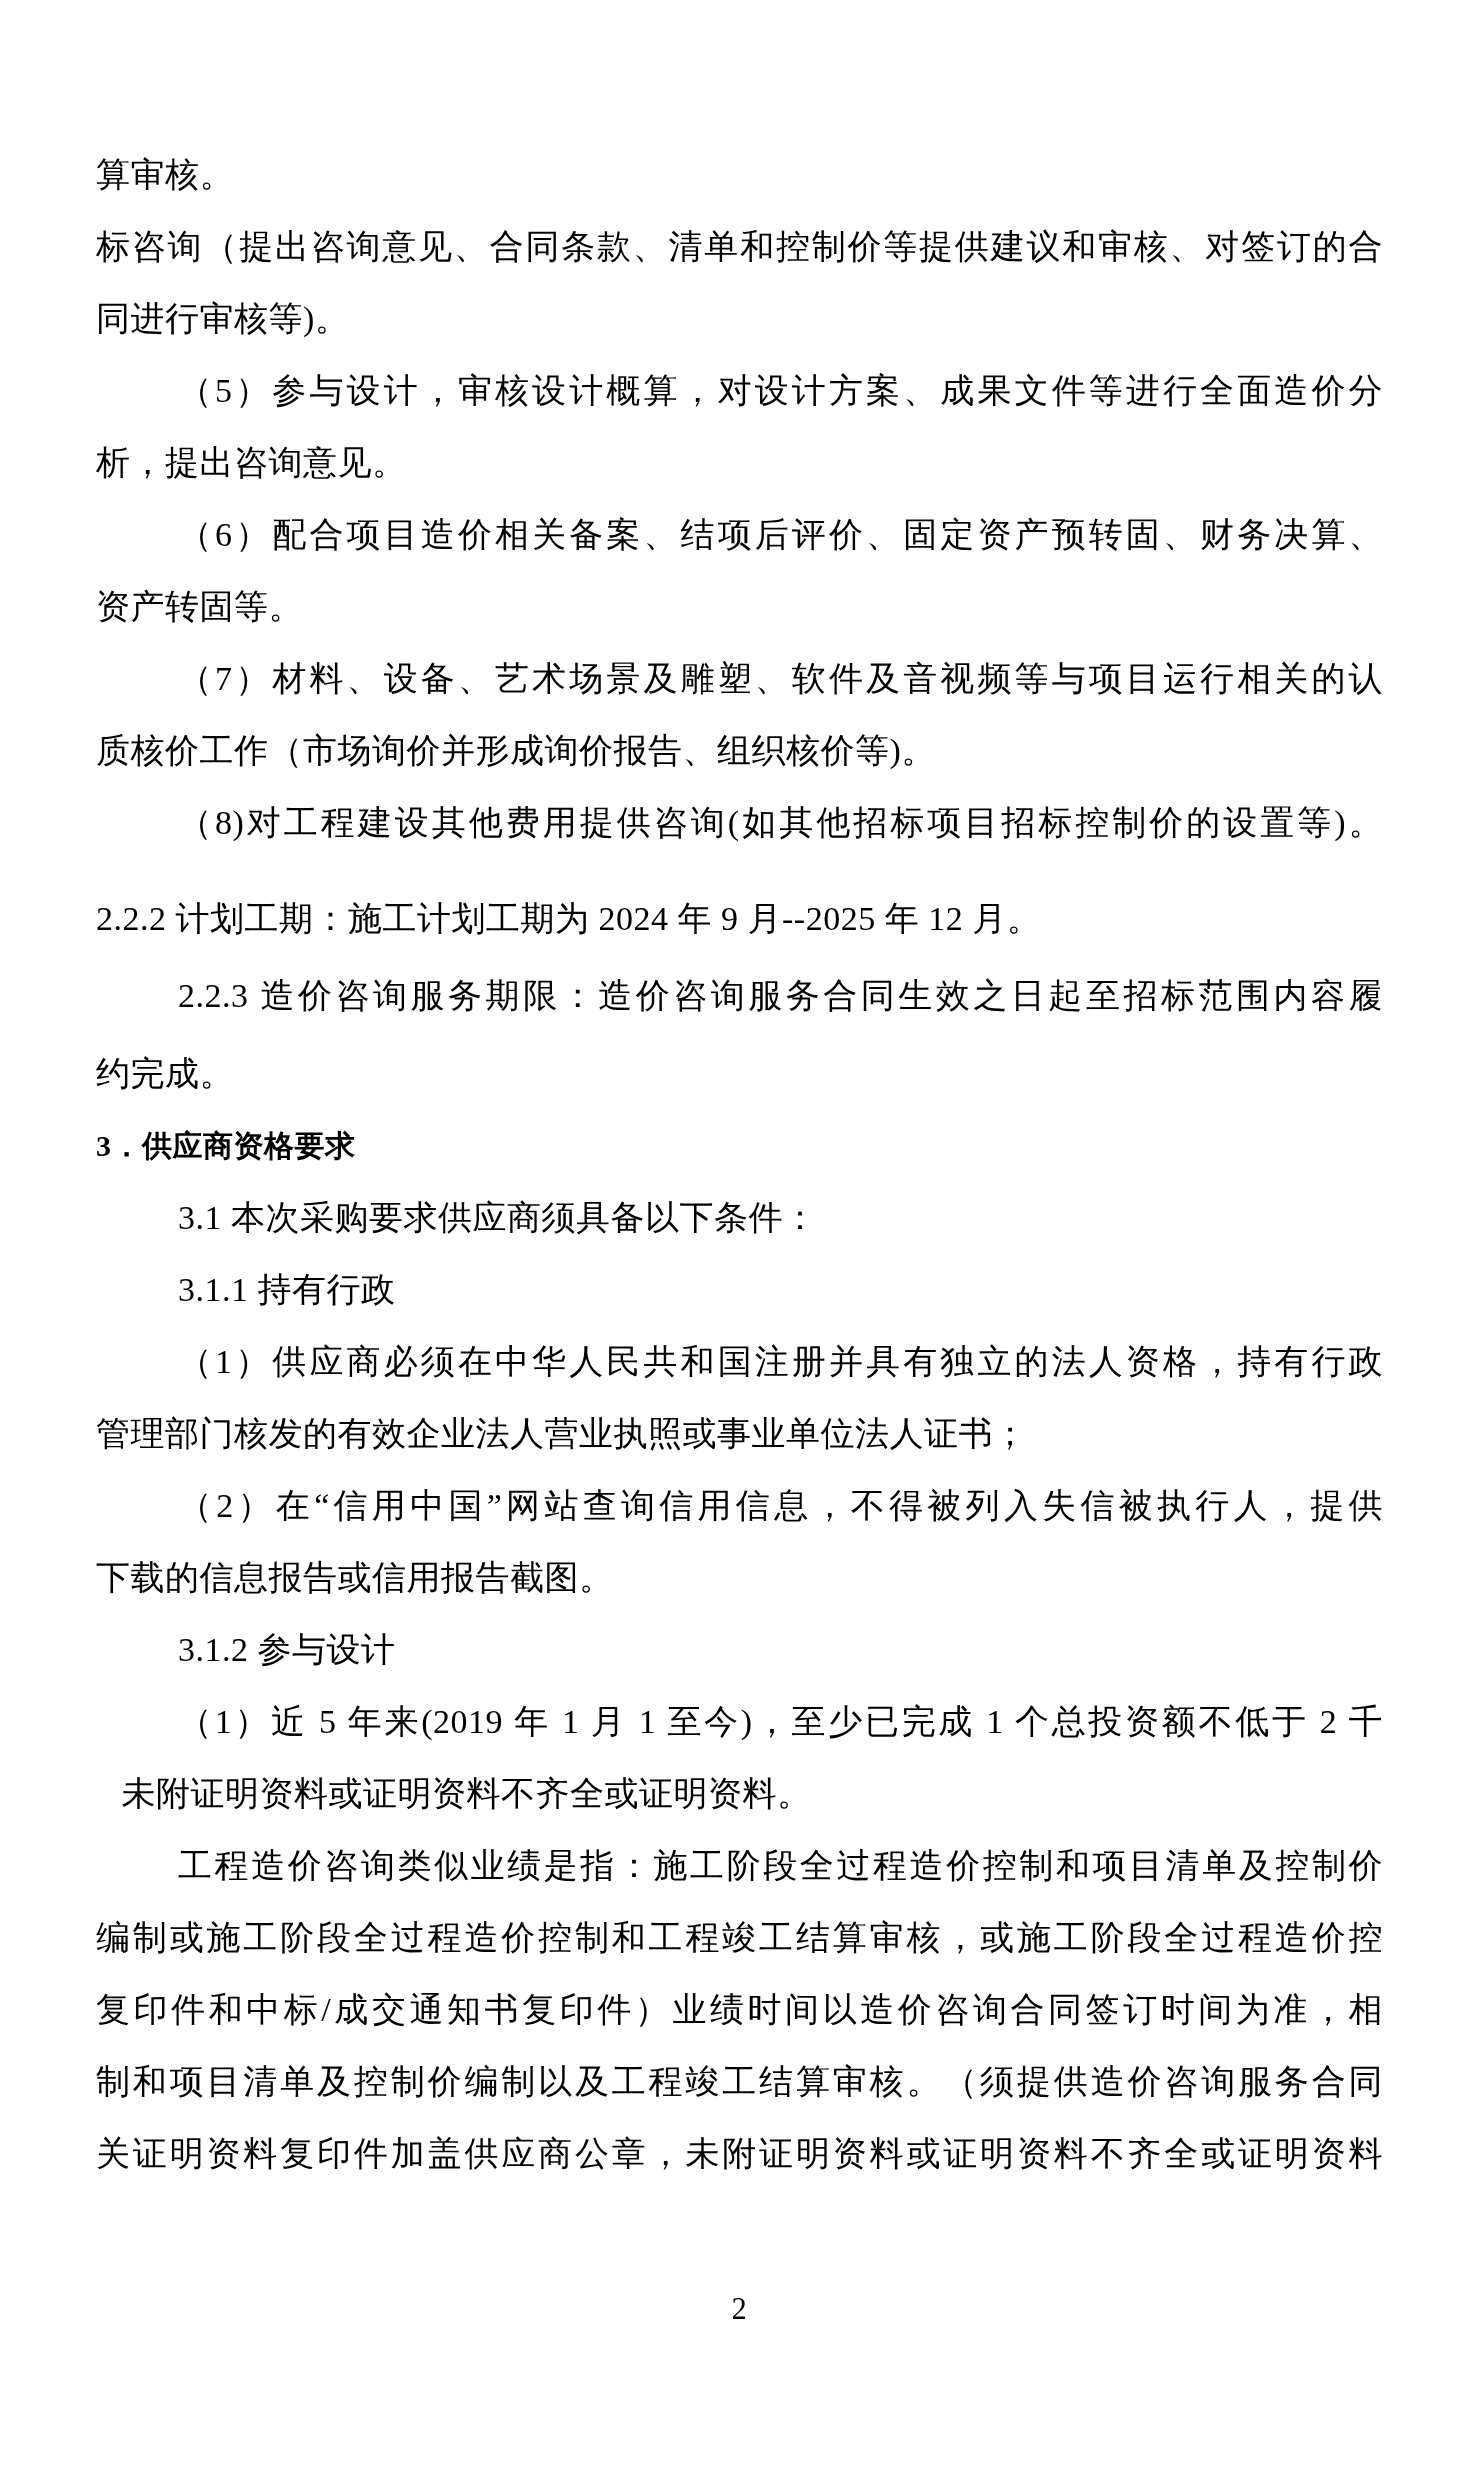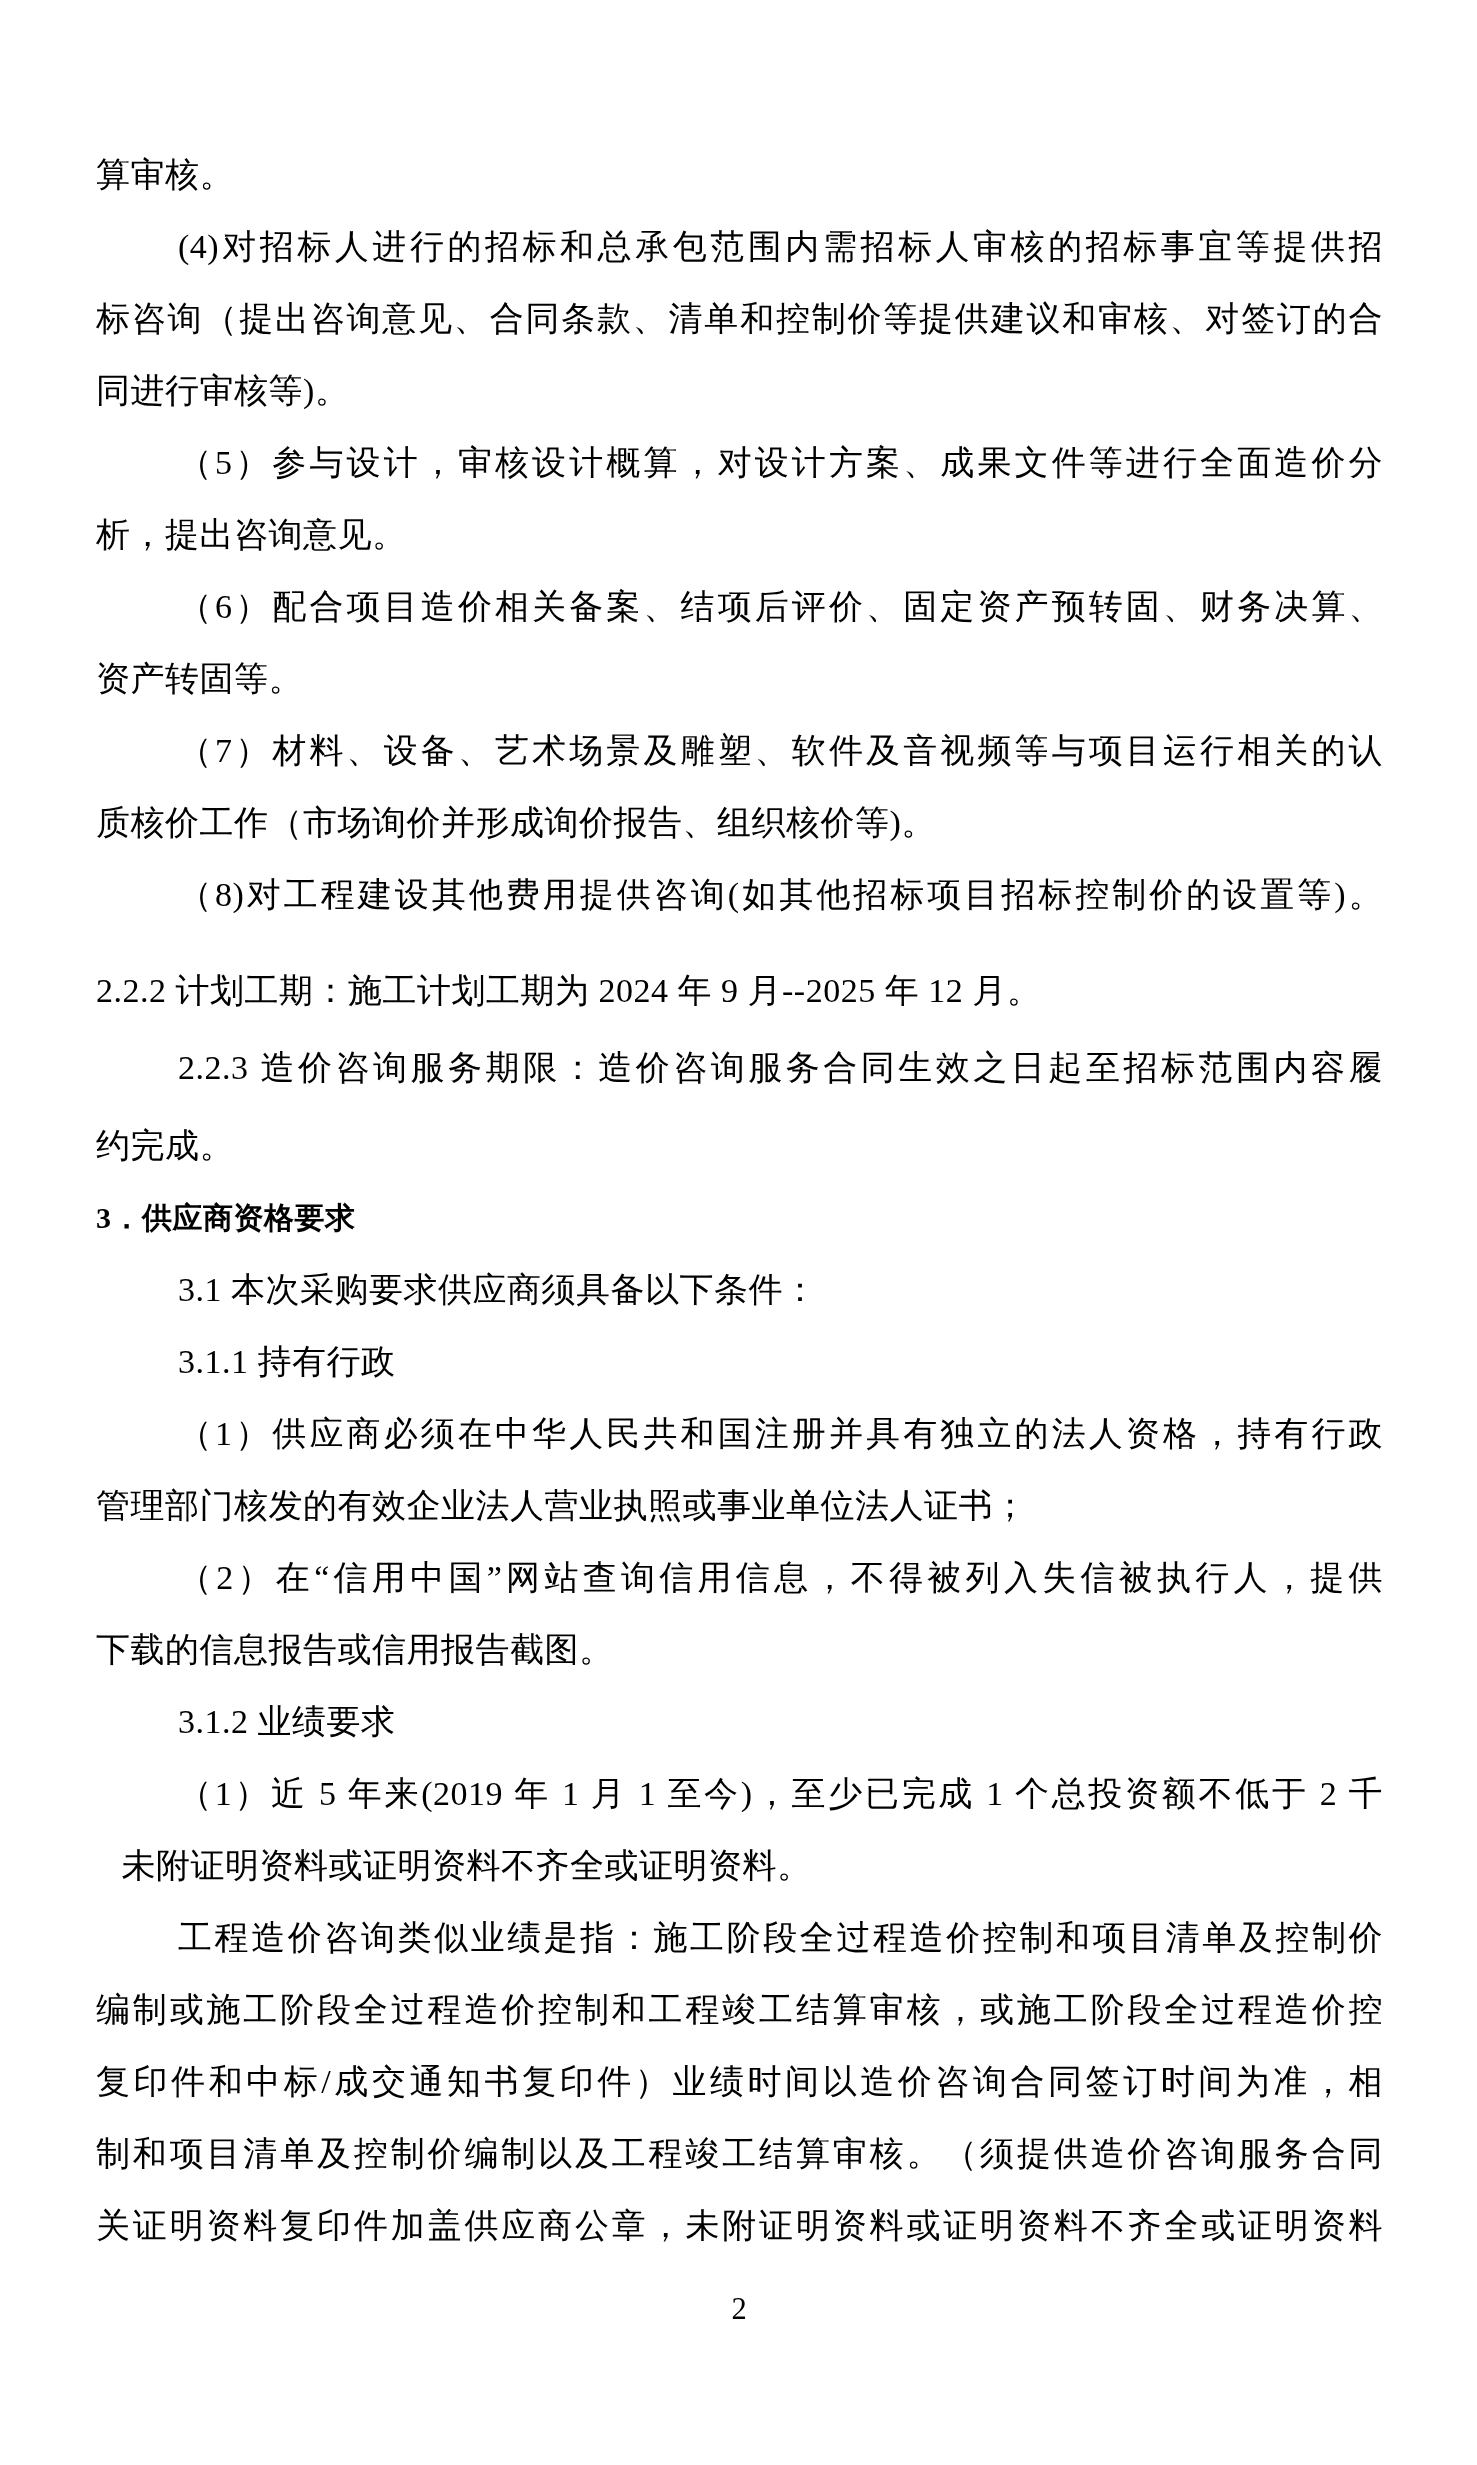--- a/index.html
+++ b/index.html
@@ -61,41 +61,40 @@
     font-size: 30.5px;
     line-height: 49px;
   }
 </style>
 </head>
 <body>
 
 <div class="page">
   <div class="content">
     <div class="line">算审核。</div>
-    <div class="line first justify">(4)对招标人进行的招标和总承包范围内需招标人审核的招标事宜等提供招</div>
     <div class="line justify">标咨询（提出咨询意见、合同条款、清单和控制价等提供建议和审核、对签订的合</div>
     <div class="line">同进行审核等)。</div>
     <div class="line first justify">（5）参与设计，审核设计概算，对设计方案、成果文件等进行全面造价分</div>
     <div class="line">析，提出咨询意见。</div>
     <div class="line first justify">（6）配合项目造价相关备案、结项后评价、固定资产预转固、财务决算、</div>
     <div class="line">资产转固等。</div>
     <div class="line first justify">（7）材料、设备、艺术场景及雕塑、软件及音视频等与项目运行相关的认</div>
     <div class="line">质核价工作（市场询价并形成询价报告、组织核价等)。</div>
     <div class="line first justify">（8)对工程建设其他费用提供咨询(如其他招标项目招标控制价的设置等)。</div>
     <div class="line gap-before">2.2.2 计划工期：施工计划工期为 2024 年 9 月--2025 年 12 月。</div>
     <div class="line first justify gap-sm">2.2.3 造价咨询服务期限：造价咨询服务合同生效之日起至招标范围内容履</div>
     <div class="line gap-sm">约完成。</div>
     <div class="line heading">3．供应商资格要求</div>
     <div class="line first">3.1 本次采购要求供应商须具备以下条件：</div>
     <div class="line first">3.1.1 持有行政</div>
     <div class="line first justify">（1）供应商必须在中华人民共和国注册并具有独立的法人资格，持有行政</div>
     <div class="line">管理部门核发的有效企业法人营业执照或事业单位法人证书；</div>
     <div class="line first justify">（2）在“信用中国”网站查询信用信息，不得被列入失信被执行人，提供</div>
     <div class="line">下载的信息报告或信用报告截图。</div>
-    <div class="line first">3.1.2 业绩要求</div>
+    <div class="line first">3.1.2 参与设计</div>
     <div class="line first justify">（1）近 5 年来(2019 年 1 月 1 至今)，至少已完成 1 个总投资额不低于 2 千</div>
     <div class="line small-indent">未附证明资料或证明资料不齐全或证明资料。</div>
     <div class="line first justify">工程造价咨询类似业绩是指：施工阶段全过程造价控制和项目清单及控制价</div>
     <div class="line justify">编制或施工阶段全过程造价控制和工程竣工结算审核，或施工阶段全过程造价控</div>
     <div class="line justify">复印件和中标/成交通知书复印件）业绩时间以造价咨询合同签订时间为准，相</div>
     <div class="line justify">制和项目清单及控制价编制以及工程竣工结算审核。（须提供造价咨询服务合同</div>
     <div class="line justify">关证明资料复印件加盖供应商公章，未附证明资料或证明资料不齐全或证明资料</div>
   </div>
   <div class="page-number">2</div>
 </div>

